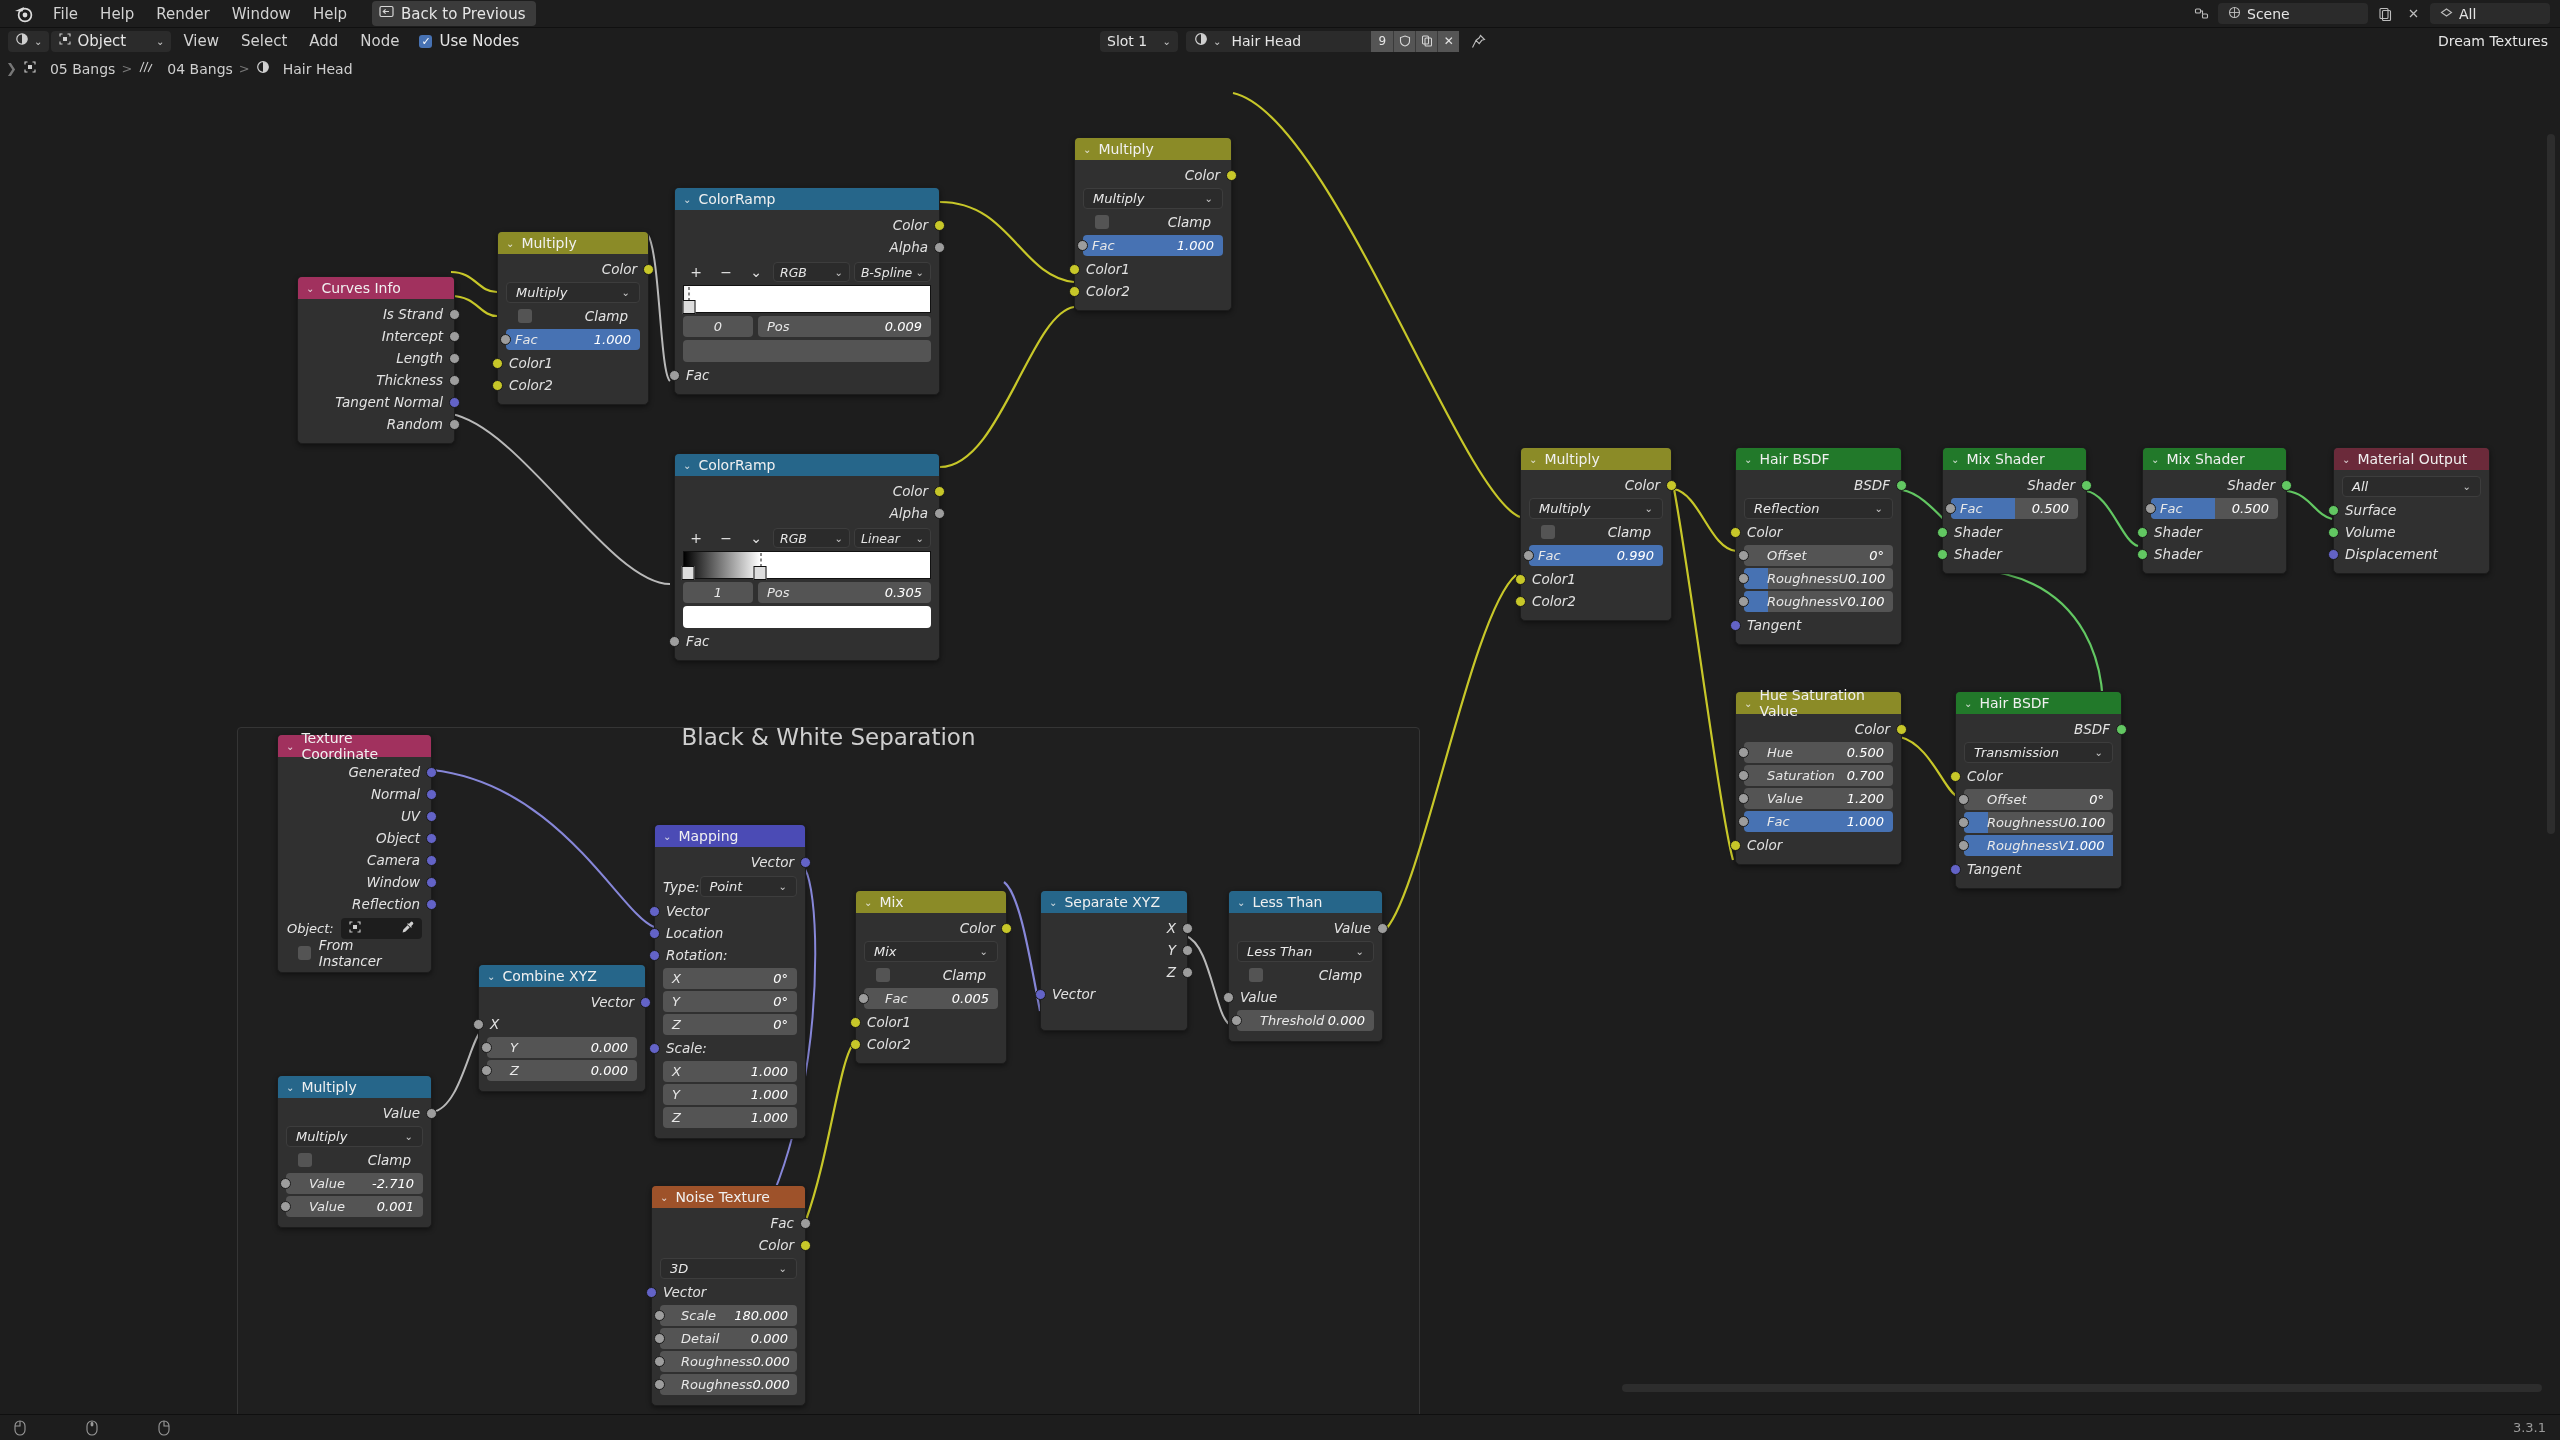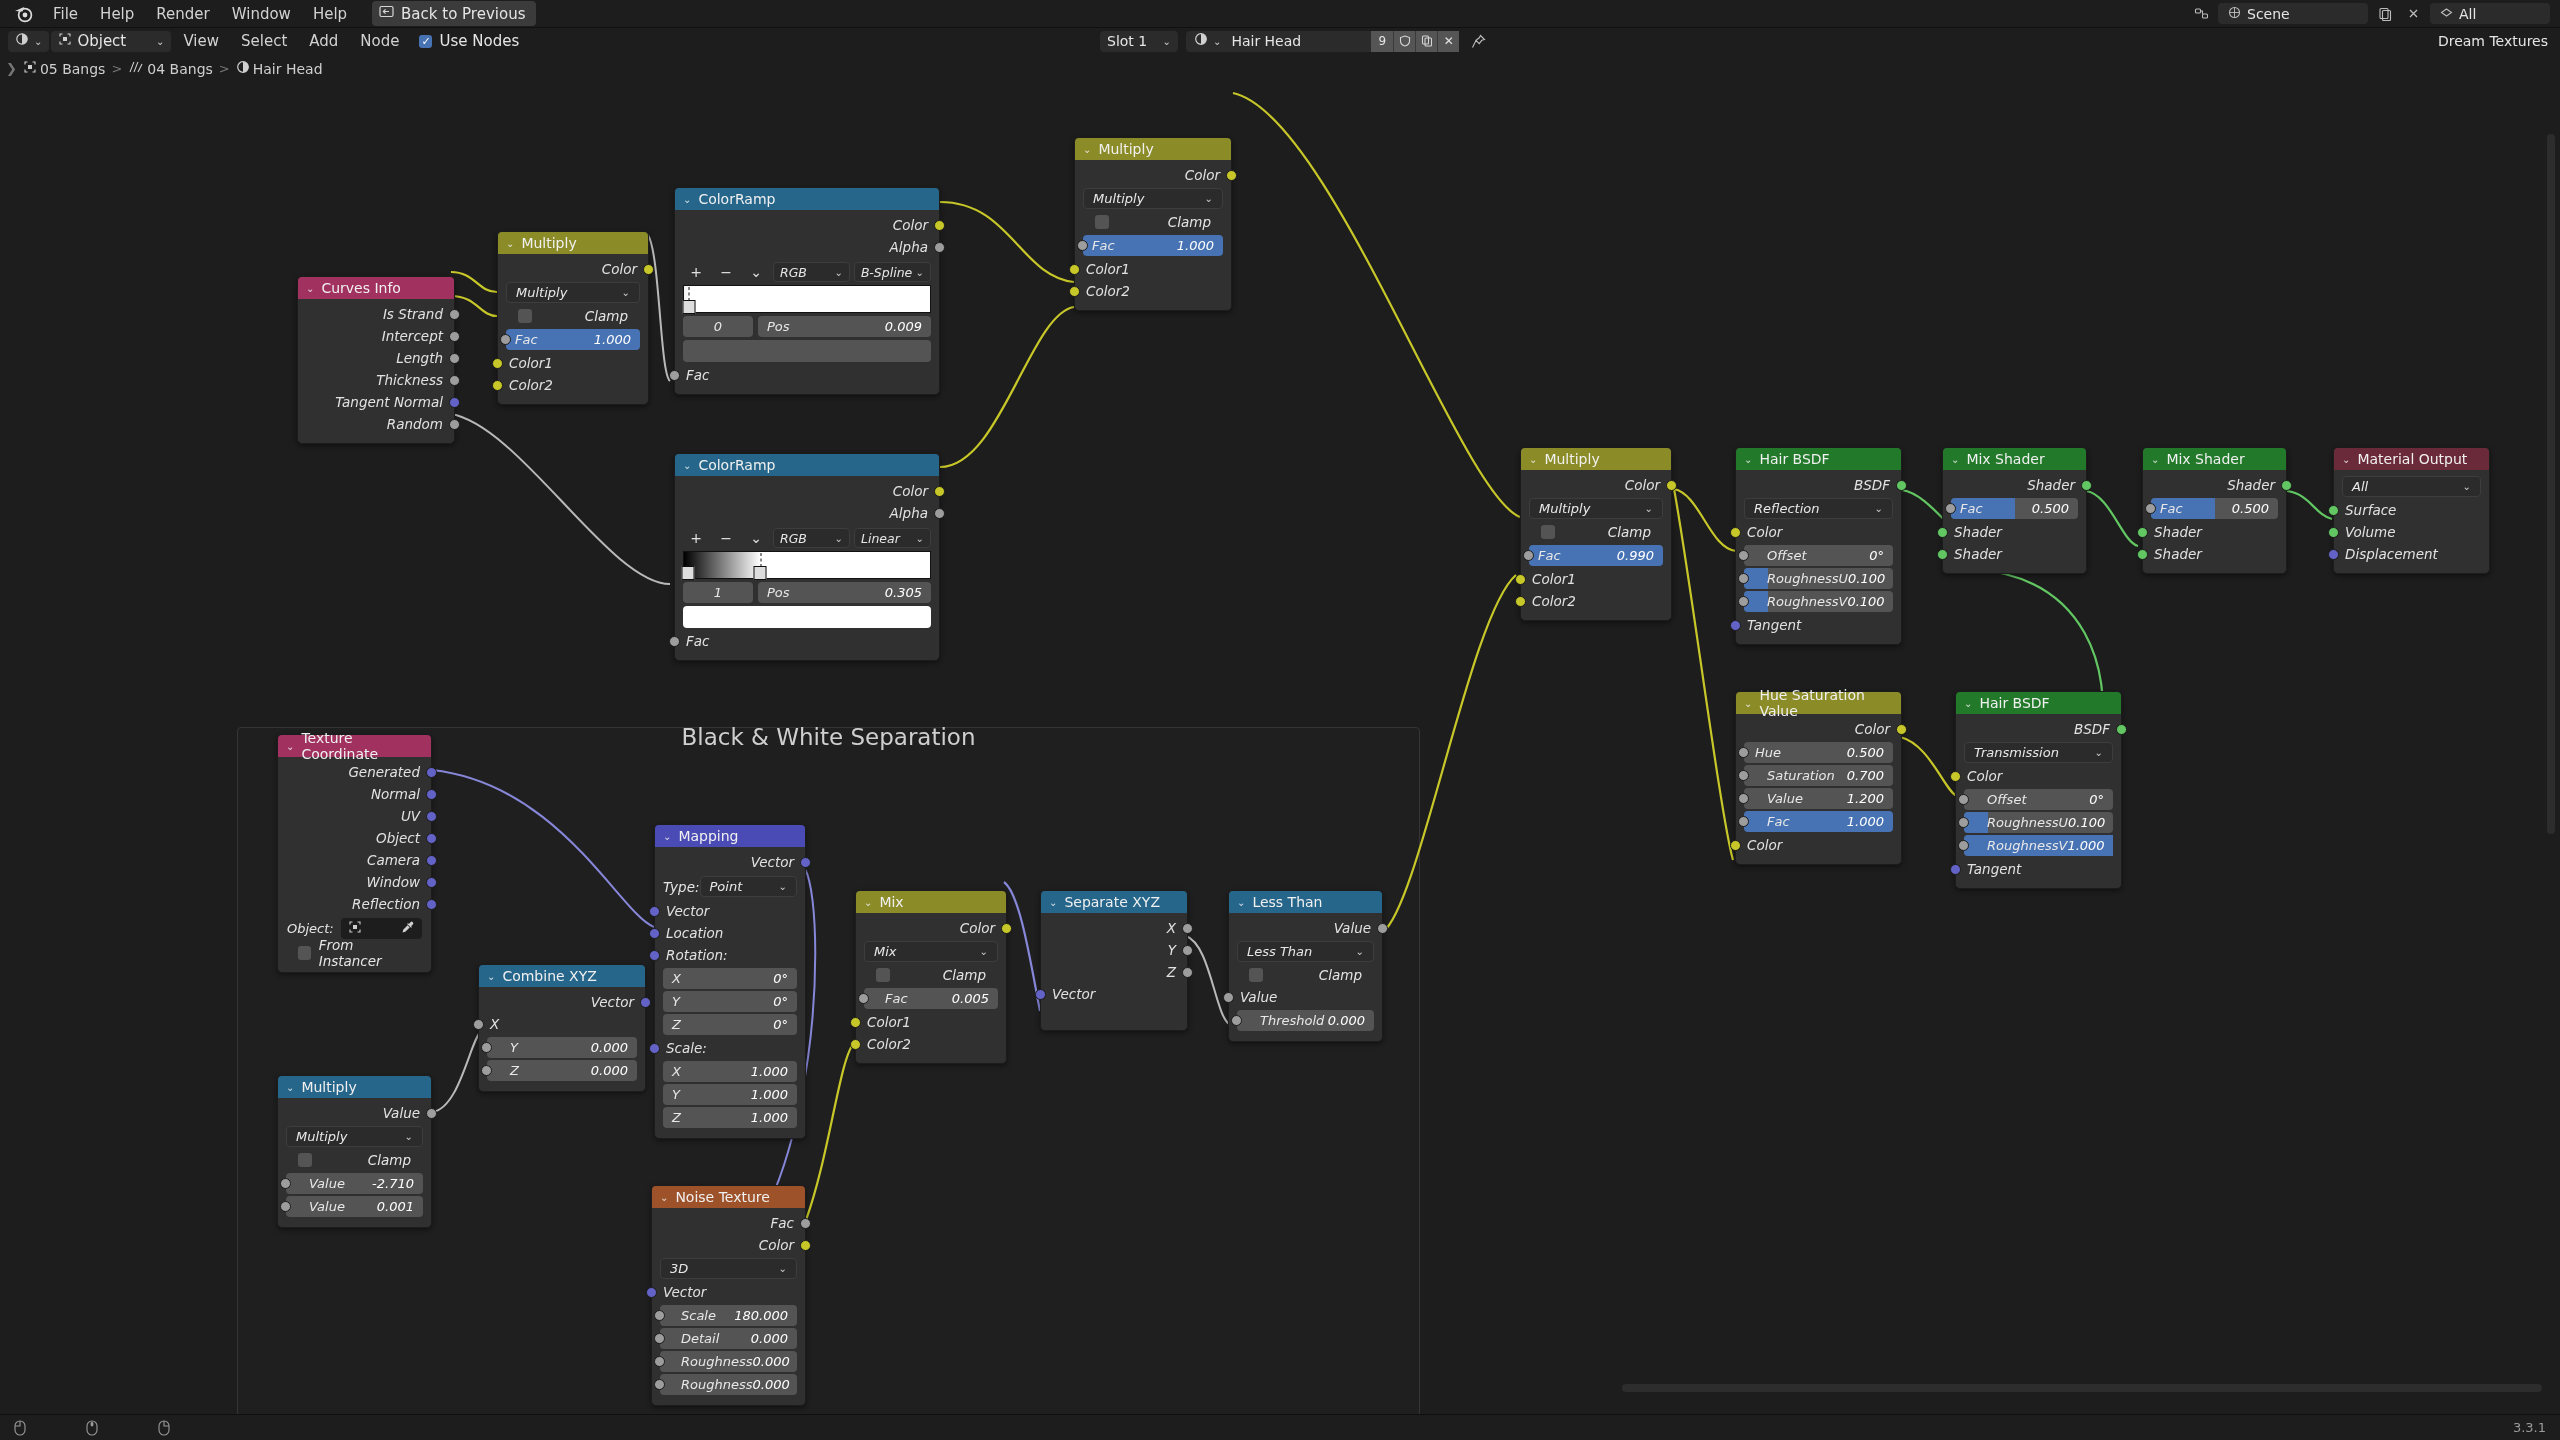--- a/index.html
+++ b/index.html
@@ -63,21 +63,21 @@
   }
   .mat-btn:first-child{border-left:none;}
   .hdr-far-right { margin-left:auto; padding-right:12px; display:flex; align-items:center; gap:10px; font-size:14px;}
 
   
   .breadcrumb {
     position:absolute; left:0; top:60px; display:flex; align-items:center;
     gap:6px; font-size:14px; color:#cfcfcf; padding-left:6px; z-index:40;
   }
   .bc-sep { color:#777; font-size:13px; }
-  .bc-item { display:flex; align-items:center; gap:3px; }
+  .bc-item { display:flex; align-items:center; gap:13px; }
 
   
   .canvas {
     position:absolute; left:0; top:54px; width:2560px; height:1368px;
     background:#1d1d1d; overflow:hidden;
   }
   svg.wires { position:absolute; left:0; top:0; width:2560px; height:1368px; pointer-events:none; }
 
   
   .frame {
@@ -780,21 +780,21 @@
         <span class="chev">⌄</span>
         <span>Hue Saturation Value</span>
       </div>
       <div class="node-body">
         <div class="out-row">
           <span>Color</span>
           <span class="sock right s-color"></span>
         </div>
         <div class="ctl plain">
           <span class="sock left s-gray"></span>
-          <span class="ctl-l" style="margin-left:2px">Hue</span>
+          <span class="ctl-l" style="margin-left:14px">Hue</span>
           <span class="ctl-r">0.500</span>
         </div>
         <div class="ctl plain">
           <span class="sock left s-gray"></span>
           <span class="ctl-l" style="margin-left:14px">Saturation</span>
           <span class="ctl-r">0.700</span>
         </div>
         <div class="ctl plain">
           <span class="sock left s-gray"></span>
           <span class="ctl-l" style="margin-left:14px">Value</span>

